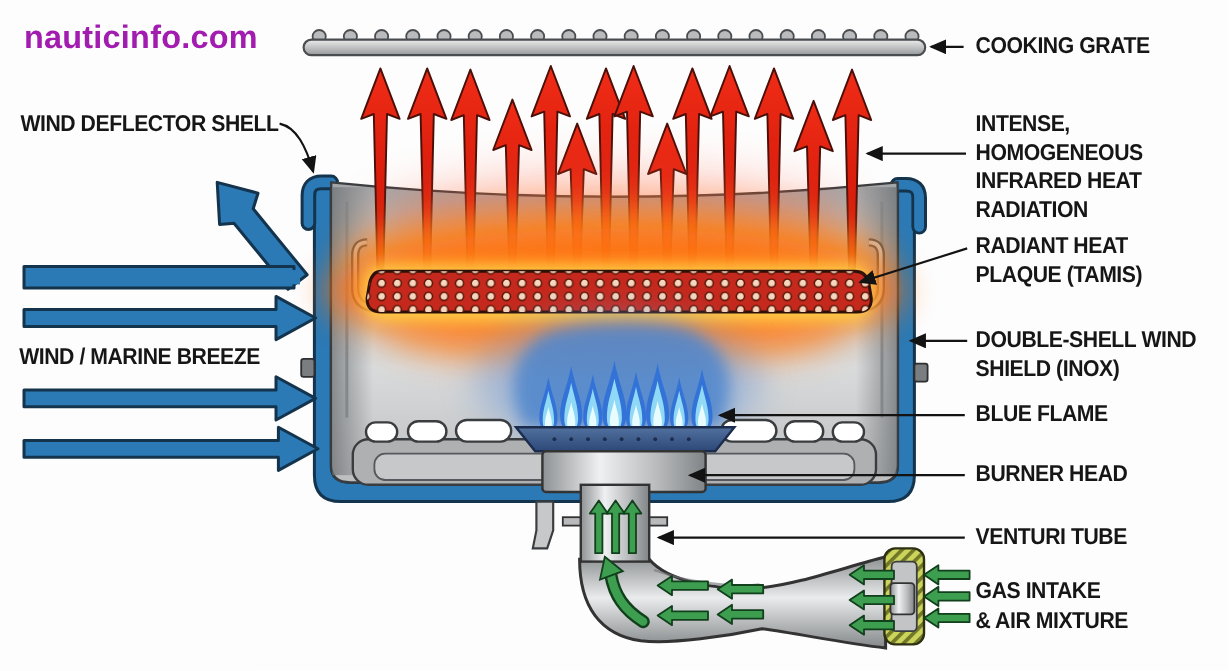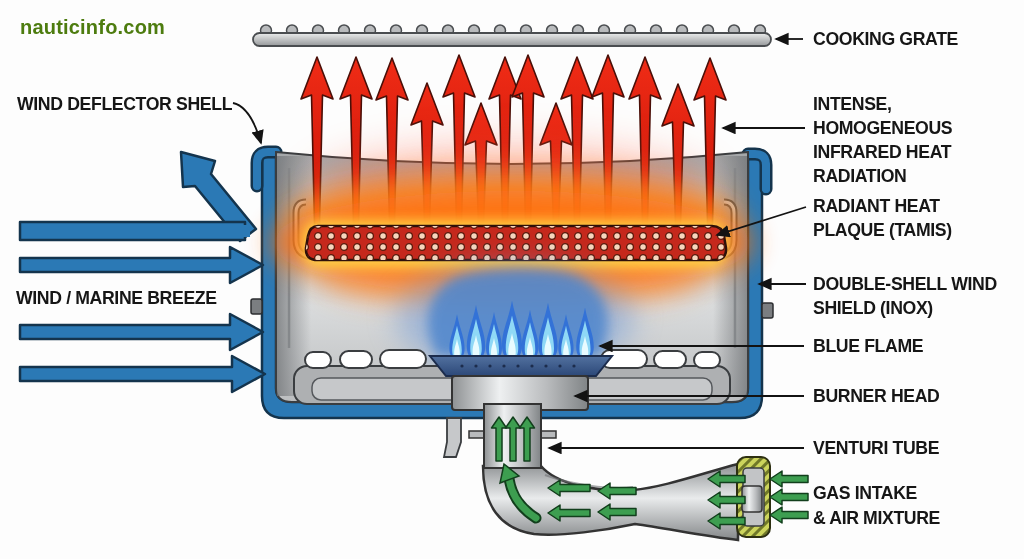--- a/index.html
+++ b/index.html
@@ -1,21 +1,21 @@
 <!DOCTYPE html>
 <html><head>
 <meta charset="utf-8">
 <style>
   html,body{margin:0;padding:0;}
   #stage{position:relative;width:1024px;height:559px;background:#fdfdfd;overflow:hidden;
          font-family:"Liberation Sans",sans-serif;}
   #diagram-svg{position:absolute;left:0;top:0;}
   .lbl{position:absolute;font-weight:700;color:#161616;font-size:19px;line-height:24px;
        letter-spacing:-0.4px;white-space:pre-line;transform:scaleX(.93);transform-origin:0 0;}
-  .logo{position:absolute;font-weight:700;color:#4d7c0f;font-size:20px;letter-spacing:.2px;}
+  .logo{position:absolute;font-weight:700;color:#a21caf;font-size:27px;letter-spacing:.2px;}
 </style>
 </head>
 <body>
 
 <div id="stage">
 
 <svg id="diagram-svg" width="1024" height="559" viewBox="0 0 1024 559">
   <defs>
     <marker id="ah" markerWidth="10" markerHeight="10" refX="7" refY="3.5" orient="auto">
       <polygon points="0,0 8,3.5 0,7" fill="#131313"></polygon>

